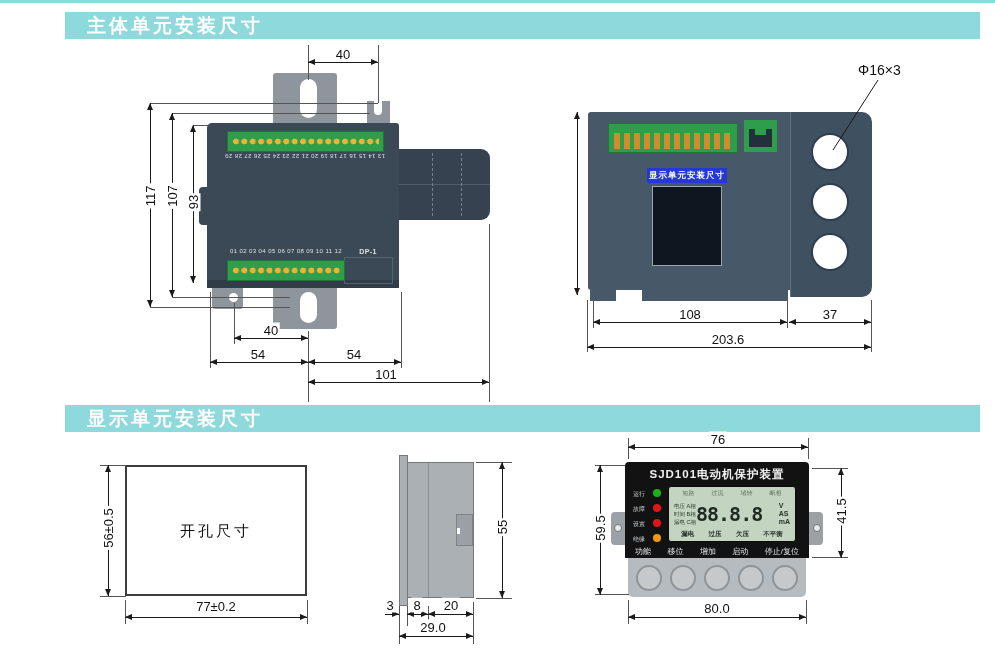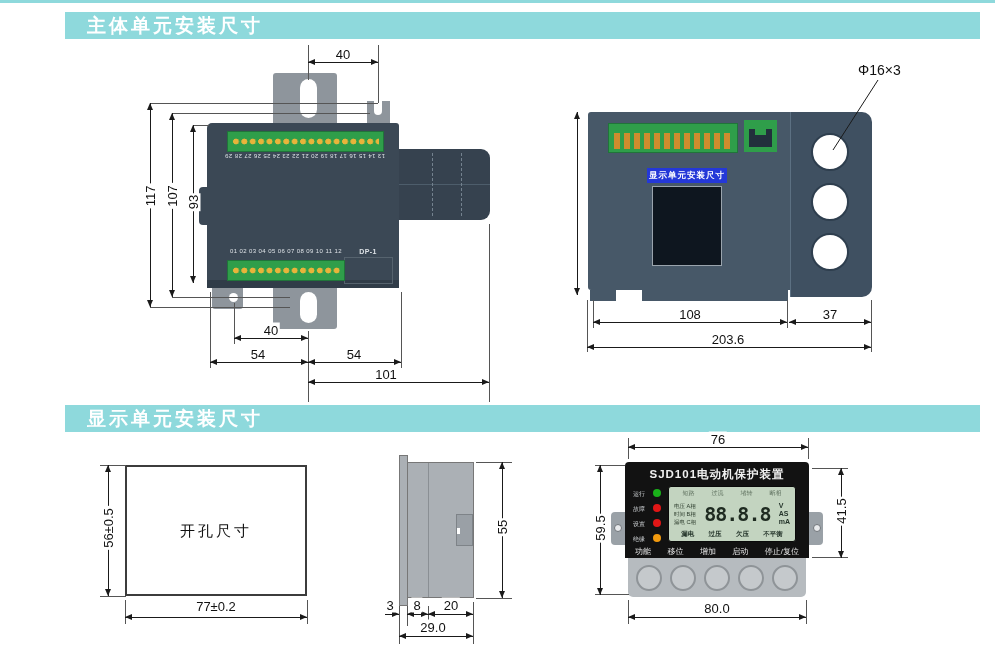--- a/index.html
+++ b/index.html
@@ -45,21 +45,21 @@
 .ear{position:absolute;background:#9aa1a7}
 .earhole{position:absolute;width:8px;height:8px;border-radius:50%;background:#e8eaec;border:1px solid #70757a}
 .led{position:absolute;width:8px;height:8px;border-radius:50%}
 .led-0{background:#19b019}.led-1{background:#e01616}.led-2{background:#e01616}.led-3{background:#f29a0e}
 .ledlab{position:absolute;color:#cfd3d6;font-size:6px;white-space:nowrap}
 .lcd{position:absolute;background:#c3d4c0;border-radius:3px;border:1px solid #0a0a0a;display:flex;flex-direction:column;padding:2px 5px}
 .lcd .anntop{display:flex;justify-content:space-around;font-size:6px;color:#5d6f5d}
 .lcd .annbot{display:flex;justify-content:space-around;font-size:6.5px;font-weight:bold;color:#24342a}
 .lcd .mid{flex:1;display:flex;align-items:center}
 .lcd .lcol{display:flex;flex-direction:column;font-size:5.5px;color:#2a3a2a;line-height:8px;white-space:nowrap}
-.lcd .digits{flex:1;text-align:center;font-family:"DejaVu Sans Mono",monospace;font-weight:bold;font-size:20px;color:#1f2b21;letter-spacing:-1px}
+.lcd .digits{flex:1;text-align:left;font-family:"DejaVu Sans Mono",monospace;font-weight:bold;font-size:20px;color:#1f2b21;letter-spacing:-1px}
 .lcd .ucol{display:flex;flex-direction:column;font-size:7px;font-weight:bold;color:#24342a;line-height:8px;text-align:left}
 .fbtnlabs{position:absolute;display:flex;justify-content:space-between;color:#e8e8e8;font-size:8px;white-space:nowrap}
 .fbottom{position:absolute;background:#b6bbbf;border-radius:0 0 5px 5px}
 .fbtnrow{position:absolute;display:flex;justify-content:space-evenly;align-items:center}
 .fbtn{width:26px;height:26px;border-radius:50%;background:#c5c9cc;border:2px solid #8f9498}
 .philab{position:absolute;font-size:14px;color:#111;white-space:nowrap}
 </style>
 </head>
 <body>
 

